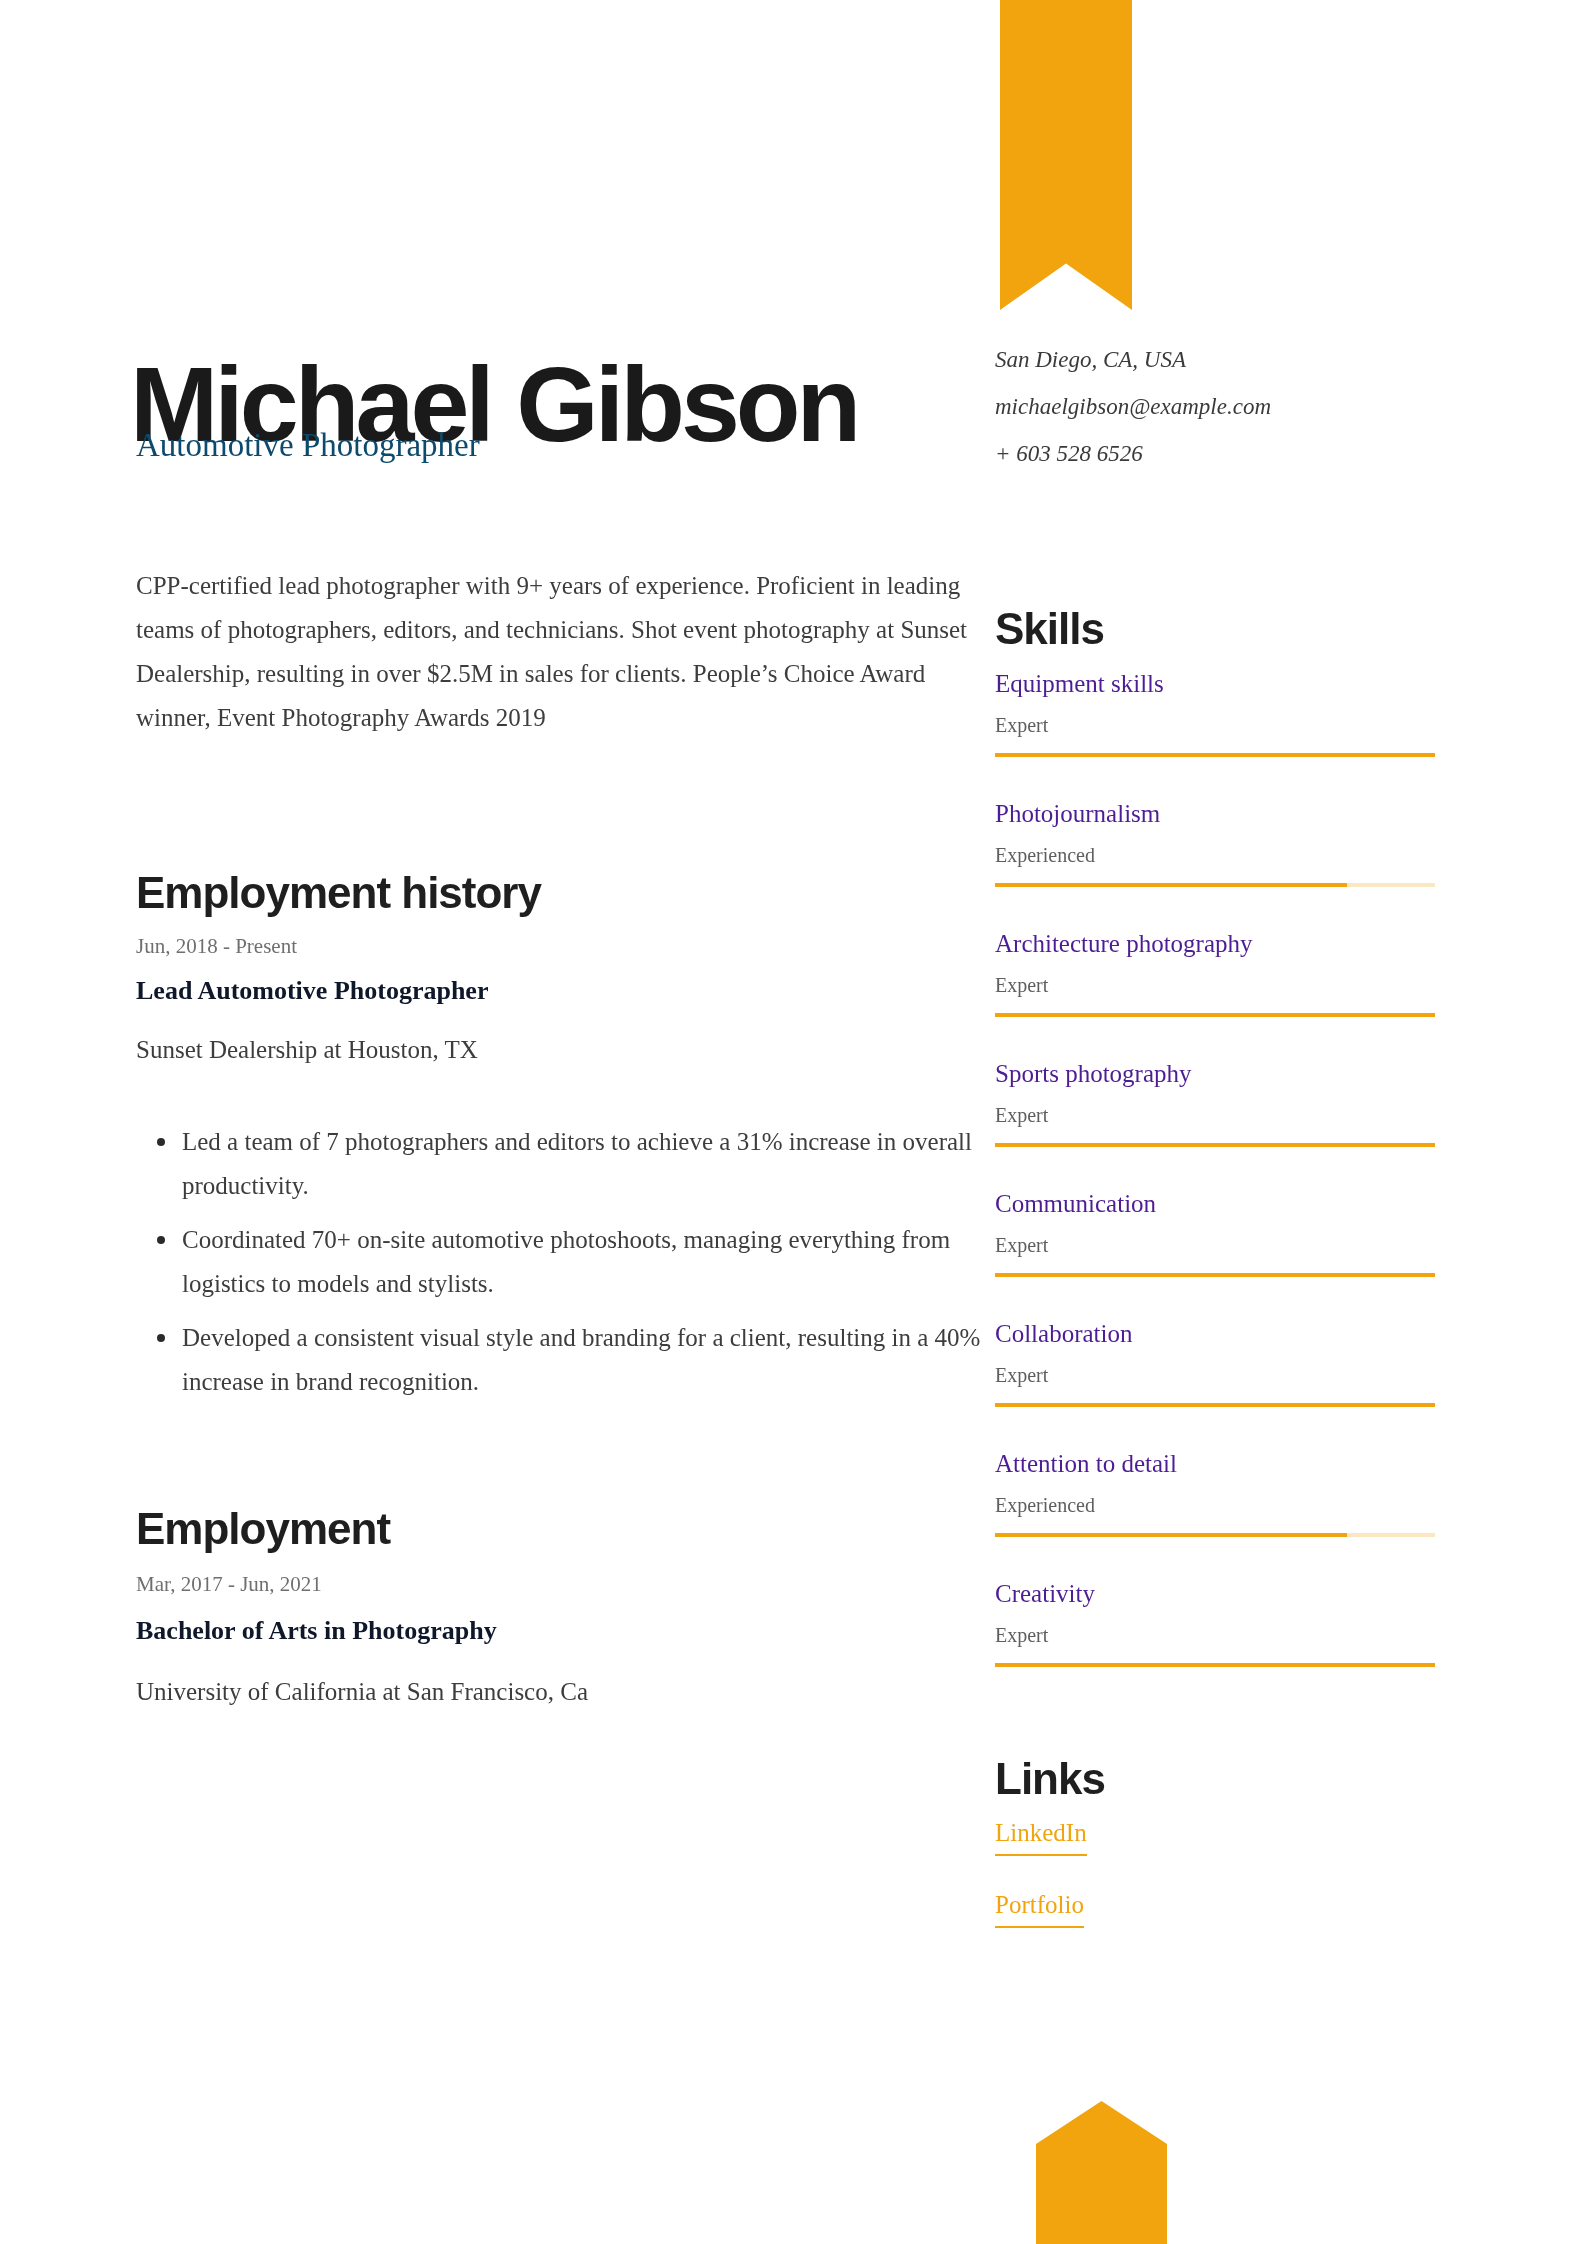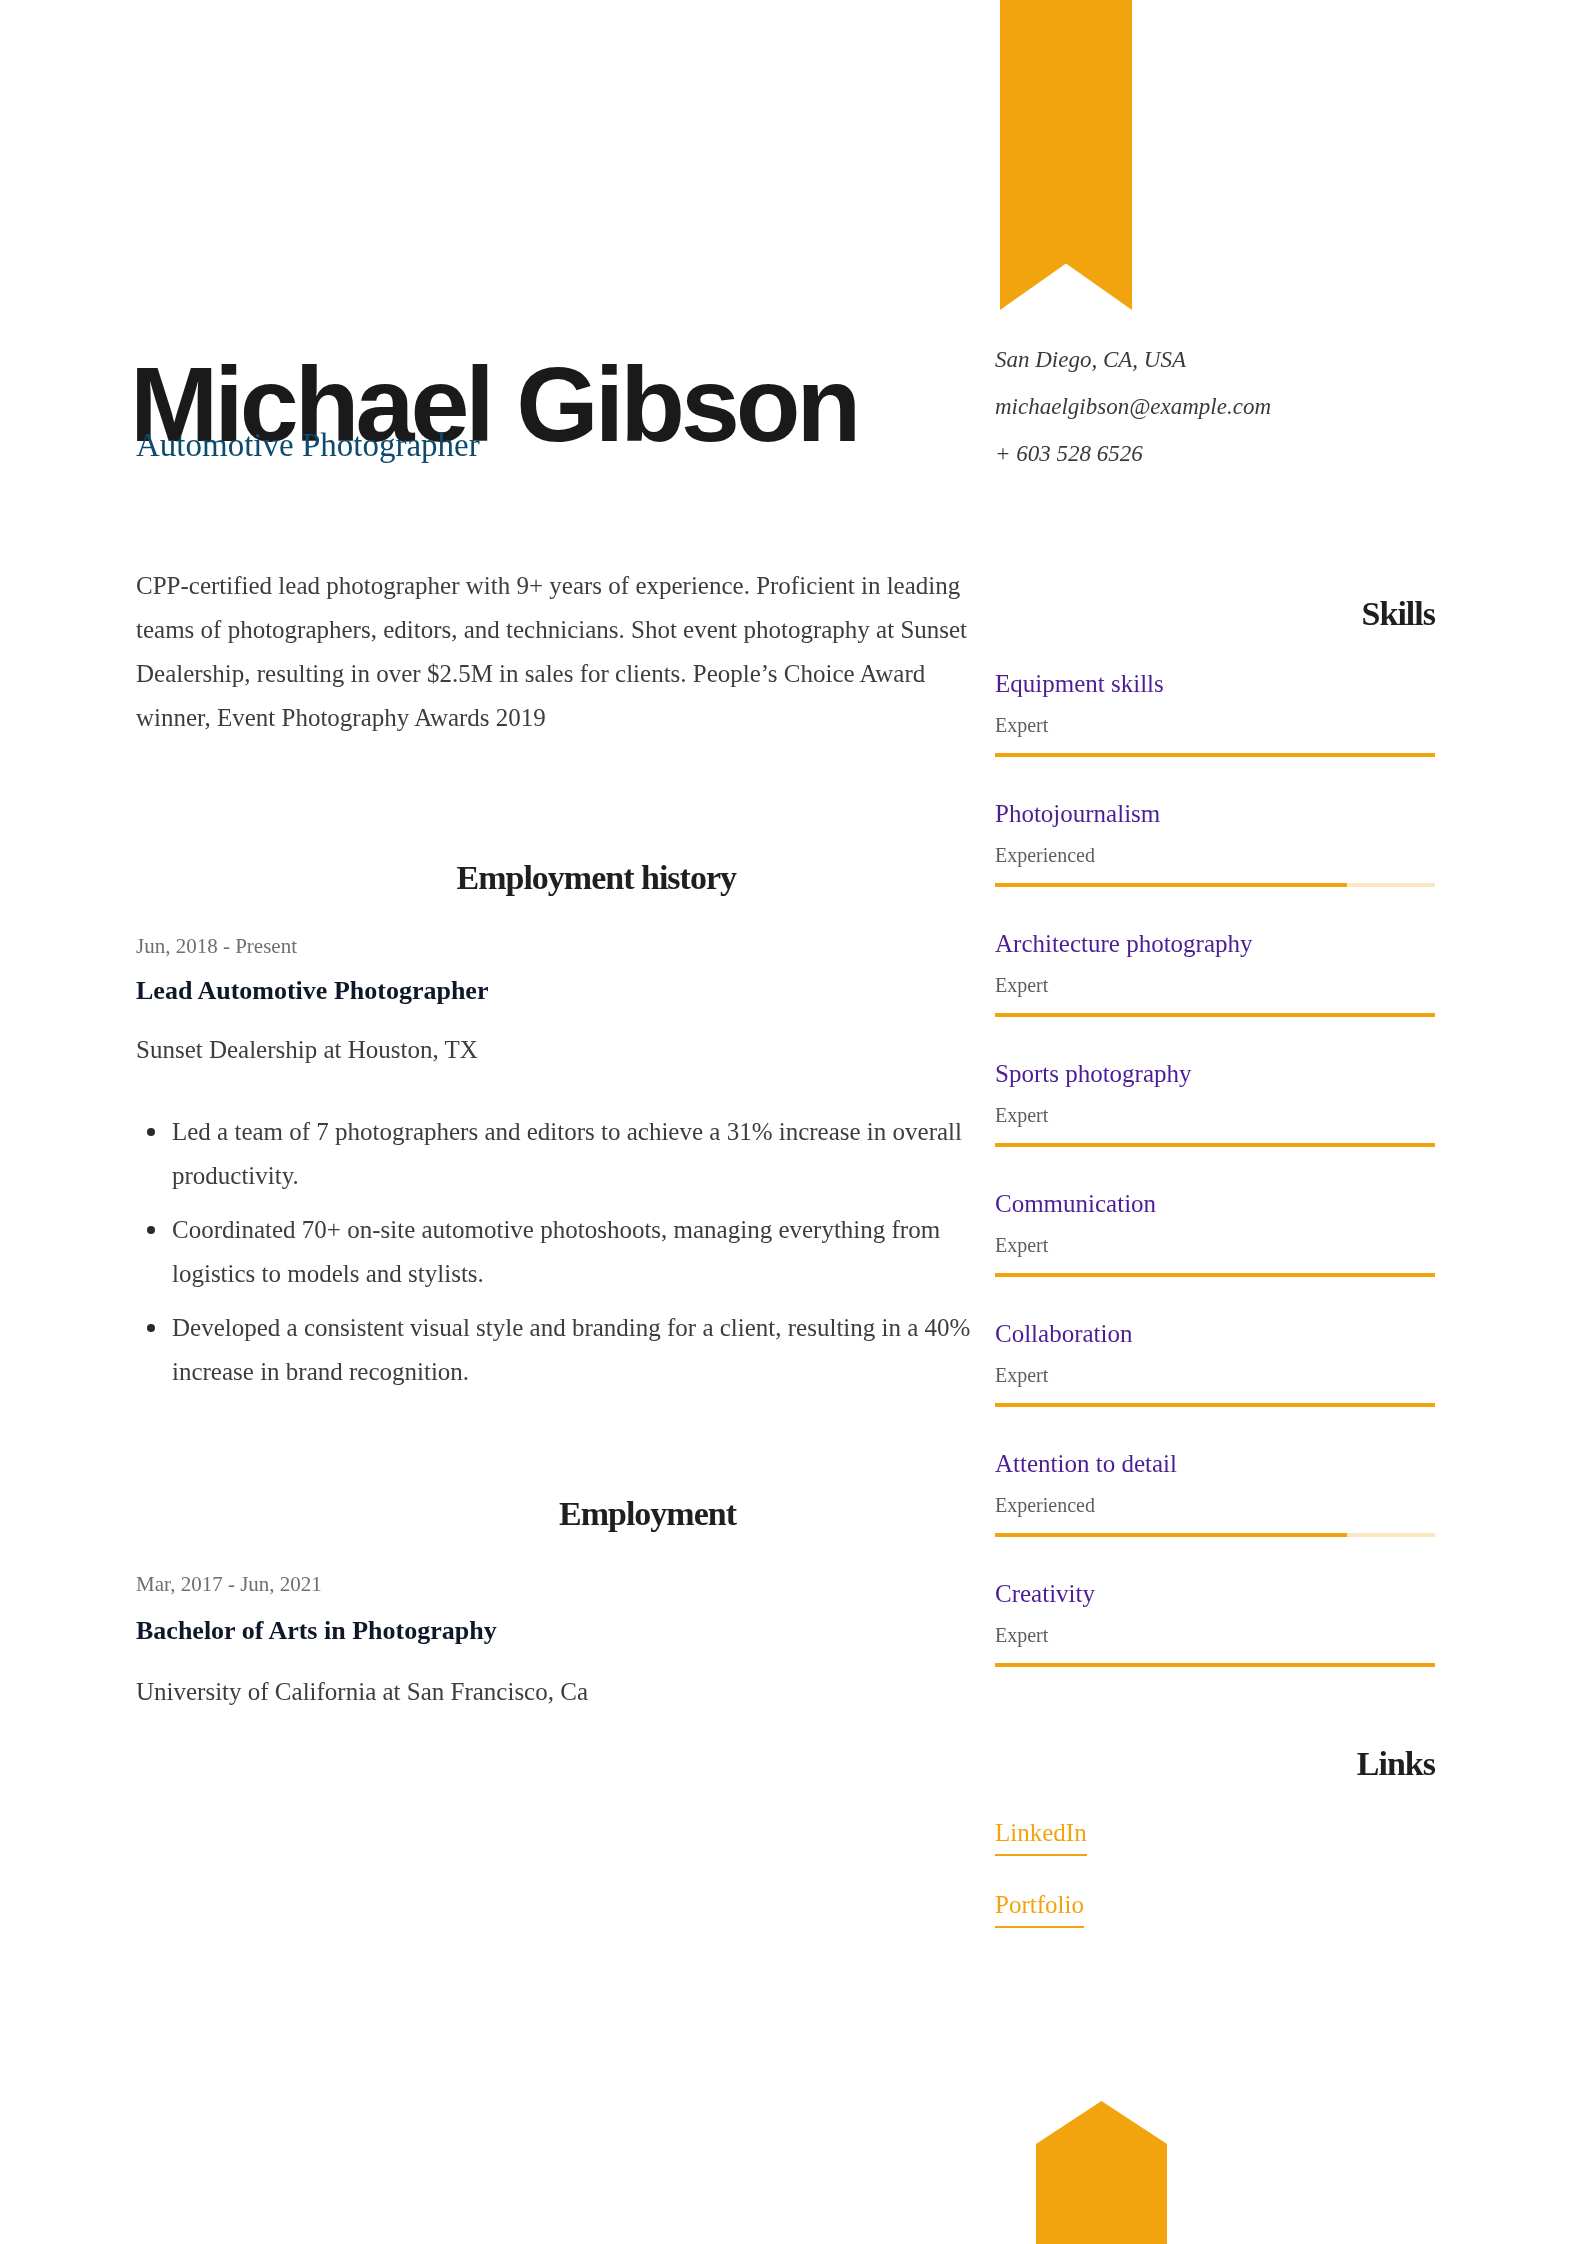--- a/index.html
+++ b/index.html
@@ -21,34 +21,34 @@
   }
   #job-title{
     left:136px;top:426px;width:860px;
     font-size:33px;color:#0c4a6e;line-height:1.2;
   }
   #summary{
     left:136px;top:564px;width:860px;
     font-size:25px;line-height:44px;color:#3d3d3d;
   }
   .section-heading{
-    font-family:Liberation Serif, serif;
-    font-weight:700;font-size:34px;letter-spacing:-1px;
-    color:#1f1f1f;line-height:1.2;text-align:right;
+    font-family:Liberation Sans, sans-serif;
+    font-weight:700;font-size:44px;letter-spacing:-1px;
+    color:#1f1f1f;line-height:1.2;
   }
   #emp-heading{left:136px;top:830px;width:600px;}
   .dates{font-size:21px;color:#6f6f6f;line-height:1.4;}
   #emp-dates{left:136px;top:932px;width:600px;}
   .entry-title{font-size:26px;font-weight:700;color:#0f172a;line-height:1.3;}
   #emp-role{left:136px;top:974px;width:860px;}
   .entry-sub{font-size:25px;color:#3d3d3d;line-height:1.4;}
   #emp-company{left:136px;top:1032px;width:860px;}
 
   ul.bullets{
-    list-style:none;margin:4px;padding:0;
+    list-style:none;margin:14px;padding:0;
     font-size:25px;line-height:44px;color:#3d3d3d;
   }
   ul.bullets li{position:relative;padding-left:32px;margin:0 0 10px 0;}
   ul.bullets li::before{
     content:"";position:absolute;left:7px;top:18px;
     width:8px;height:8px;border-radius:50%;background:#2b2b2b;
   }
   #emp-bullets{left:136px;top:1106px;width:860px;}
 
   #edu-heading{left:136px;top:1466px;width:600px;}

